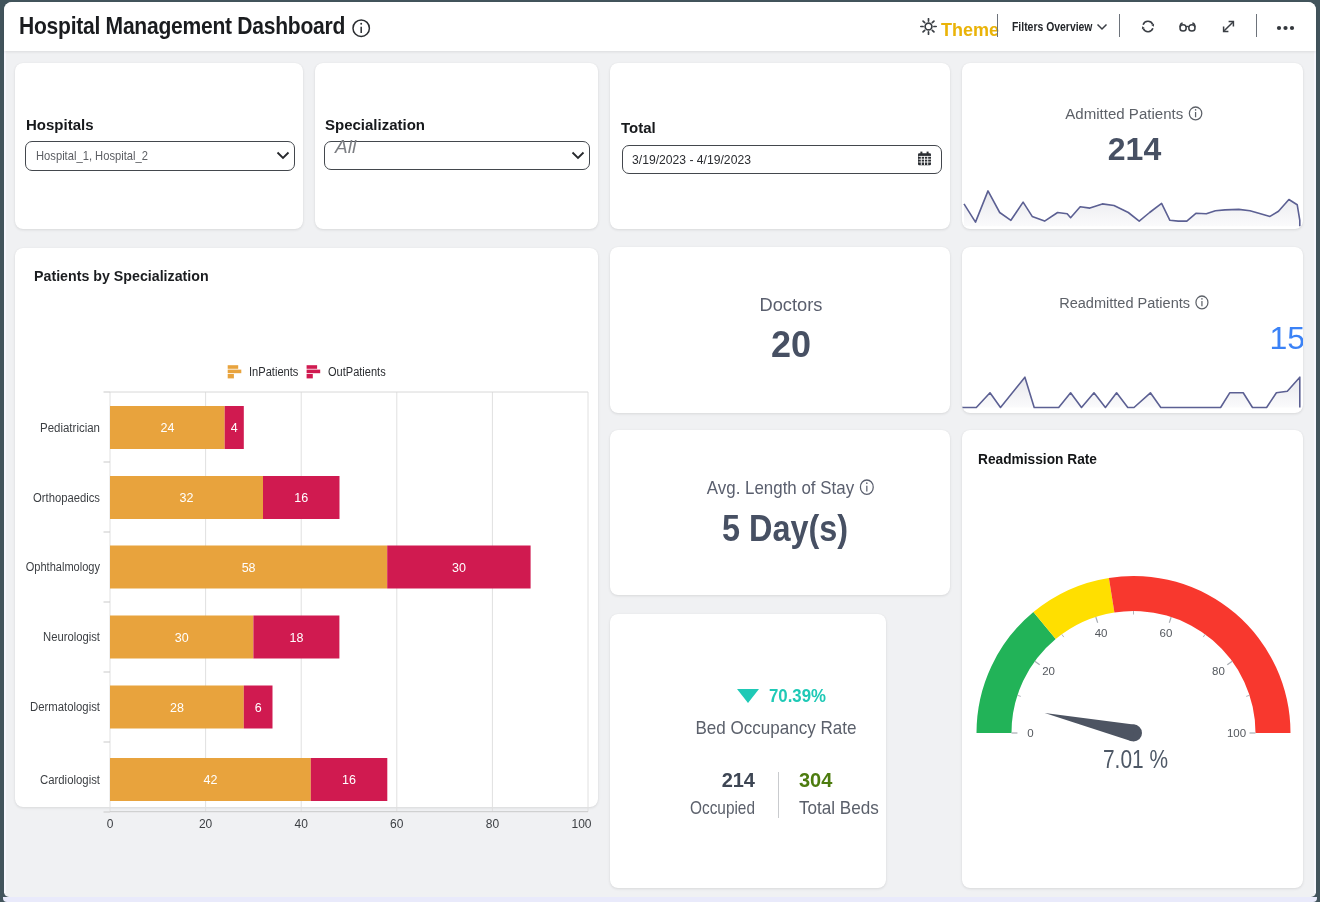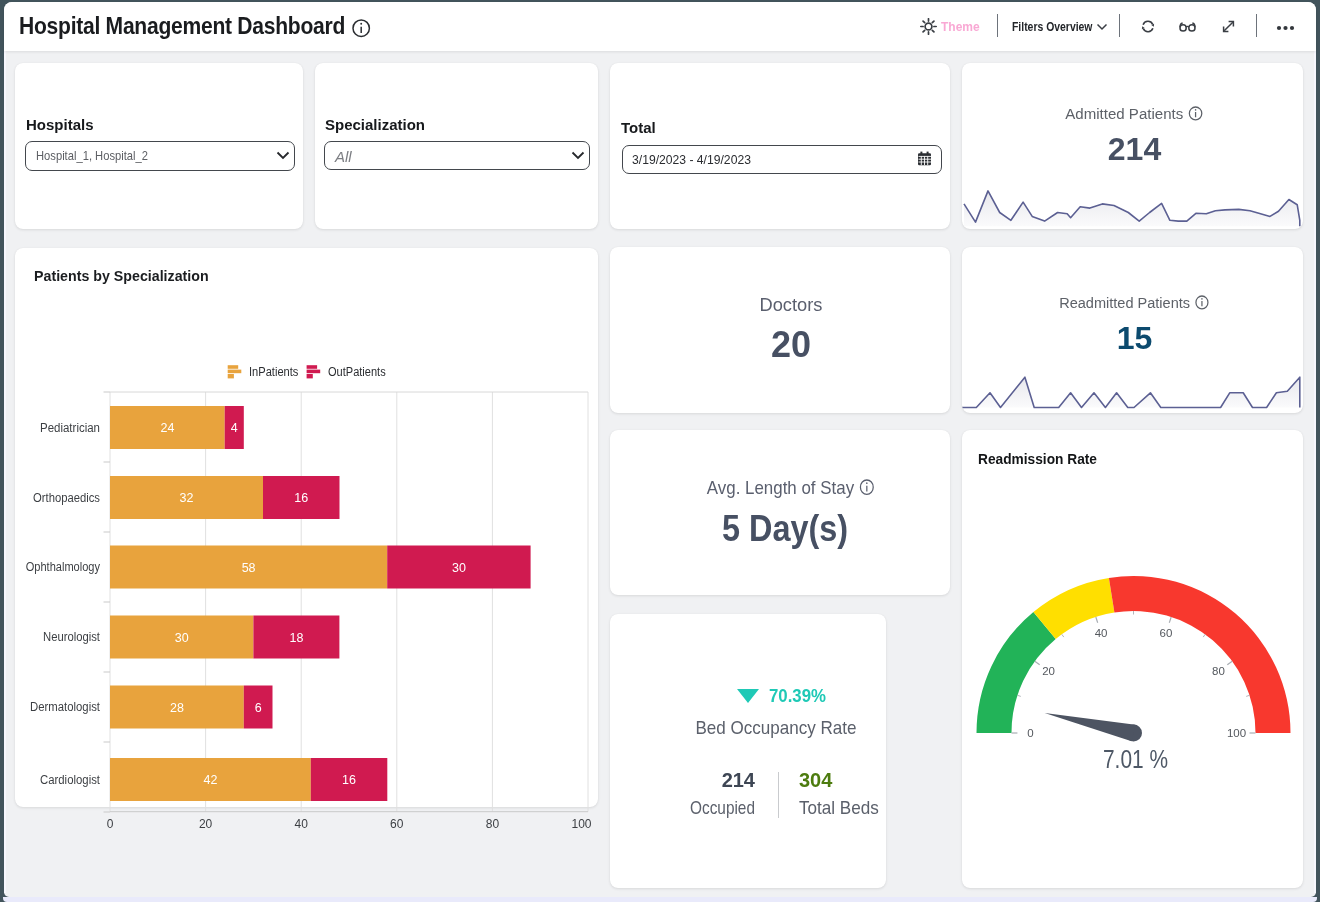--- a/index.html
+++ b/index.html
@@ -25,21 +25,21 @@
     <line x1="8.5" y1="0.8" x2="8.5" y2="3.1"></line>
       <line x1="8.5" y1="13.9" x2="8.5" y2="16.2"></line>
     <line x1="0.8" y1="8.5" x2="3.1" y2="8.5"></line>
       <line x1="13.9" y1="8.5" x2="16.2" y2="8.5"></line>
     <line x1="3.05" y1="3.05" x2="4.7" y2="4.7"></line>
       <line x1="12.3" y1="12.3" x2="13.95" y2="13.95"></line>
     <line x1="3.05" y1="13.95" x2="4.7" y2="12.3"></line>
       <line x1="12.3" y1="4.7" x2="13.95" y2="3.05"></line>
   </g>
 </svg>
-<div class="abs" style="left:941px;top:20px;font-size:12px;font-weight:bold;color:#f9a8d4">Theme</div>
+<div class="abs" style="left:941px;top:20px;font-size:18px;font-weight:bold;color:#eab308">Theme</div>
 <div class="abs" style="left:997px;top:14px;width:1.4px;height:23px;background:#6d737b"></div>
 <div class="abs" style="left:1012px;top:20px;font-size:12px;font-weight:bold;color:#23262a;white-space:nowrap;transform:scaleX(0.868);transform-origin:left center">Filters Overview</div>
 <svg class="abs" style="left:1096px;top:23px" width="12" height="8" viewBox="0 0 12 8">
     <polyline points="1.5,1.5 6,6 10.5,1.5" fill="none" stroke="#3a3e44" stroke-width="1.5"></polyline>
   </svg>
 <div class="abs" style="left:1119px;top:14px;width:1.4px;height:23px;background:#6d737b"></div>
 
 <svg class="abs" style="left:1141px;top:20px" width="14" height="13" viewBox="0 0 14 13">
   <path d="M2.11 4.72 A5.2 5.2 0 0 1 11.71 4.30" fill="none" stroke="#3a3e44" stroke-width="1.6"></path>
   <path d="M11.89 8.28 A5.2 5.2 0 0 1 2.29 8.70" fill="none" stroke="#3a3e44" stroke-width="1.6"></path>
@@ -71,21 +71,21 @@
 <div class="abs" style="left:26px;top:116px;font-size:15px;font-weight:bold;color:#17191c">Hospitals</div>
 <div class="abs" style="left:25px;top:141px;width:270px;height:30px;border:1.6px solid #43474d;border-radius:7px;background:#fff"></div>
 <div class="abs" style="left:36px;top:148px;font-size:13.5px;color:#5c5e63;white-space:nowrap;transform:scaleX(0.829);transform-origin:left center">Hospital_1, Hospital_2</div>
 <svg class="abs" style="left:276px;top:151px" width="14" height="9" viewBox="0 0 14 9">
     <polyline points="1.5,1.5 7,7 12.5,1.5" fill="none" stroke="#26282c" stroke-width="1.8"></polyline>
   </svg>
 
 <div class="card" style="left:315px;top:63px;width:283px;height:166px"></div>
 <div class="abs" style="left:325px;top:116px;font-size:15px;font-weight:bold;color:#17191c">Specialization</div>
 <div class="abs" style="left:324px;top:141px;width:266px;height:29px;border:1.6px solid #43474d;border-radius:7px;background:#fff"></div>
-<div class="abs" style="left:335px;top:148px;font-size:15px;font-style:italic;color:#7c7e83">All</div>
+<div class="abs" style="left:335px;top:136px;font-size:19px;font-style:italic;color:#7c7e83">All</div>
 <svg class="abs" style="left:571px;top:151px" width="14" height="9" viewBox="0 0 14 9">
     <polyline points="1.5,1.5 7,7 12.5,1.5" fill="none" stroke="#26282c" stroke-width="1.8"></polyline>
   </svg>
 
 <div class="card" style="left:610px;top:63px;width:340px;height:166px"></div>
 <div class="abs" style="left:621px;top:119px;font-size:15px;font-weight:bold;color:#17191c">Total</div>
 <div class="abs" style="left:622px;top:145px;width:320px;height:29px;border:1.6px solid #43474d;border-radius:7px;background:#fff"></div>
 <div class="abs" style="left:632px;top:152px;font-size:13.5px;color:#2a2c30;white-space:nowrap;transform:scaleX(0.90);transform-origin:left center">3/19/2023 - 4/19/2023</div>
 <svg class="abs" style="left:917px;top:151px" width="15" height="15" viewBox="0 0 15 15">
   <rect x="1" y="2.2" width="13" height="12" rx="1.2" fill="#2b2e33"></rect>
@@ -124,21 +124,21 @@
   <div class="abs" style="left:11px;top:47px;width:100%;text-align:center;font-size:19px;color:#5a5f6e;transform:scaleX(0.962);transform-origin:center">Doctors</div>
   <div class="abs" style="left:11px;top:77px;width:100%;text-align:center;font-size:36px;font-weight:bold;color:#475063">20</div>
 </div>
 
 <div class="card" style="left:962px;top:247px;width:341px;height:166px;overflow:hidden">
   <div class="abs" style="left:2px;top:47px;width:100%;text-align:center;font-size:15.5px;color:#5d6168;transform:scaleX(0.938);transform-origin:center">Readmitted Patients <svg width="16.8" height="16.8" viewBox="0 0 16.8 16.8" style="vertical-align:-3px">
         <circle cx="8.4" cy="8.4" r="6.4" fill="none" stroke="#5d6168" stroke-width="1.3"></circle>
         <line x1="8.4" y1="7.0" x2="8.4" y2="12.2" stroke="#5d6168" stroke-width="1.3"></line>
         <circle cx="8.4" cy="4.9" r="0.81" fill="#5d6168"></circle>
       </svg></div>
-  <div class="abs" style="left:2px;top:72.5px;width:100%;text-align:center;font-size:32px;font-weight:bold;color:#0c4a6e">15</div>
+  <div class="abs" style="left:2px;top:72.5px;width:100%;text-align:right;font-size:32px;font-weight:normal;color:#3b82f6">15</div>
   <svg class="abs" style="left:0;top:0" width="341" height="166" viewBox="0 0 341 166">
     <polygon points="0.0,160.5 14.3,160.5 28.0,145.8 38.5,160.5 62.9,130.2 72.2,160.5 96.7,160.5 108.6,145.8 119.5,160.5 132.0,145.8 143.4,160.5 154.6,145.8 165.8,160.5 172.0,160.5 188.4,145.8 198.8,160.5 258.6,160.5 267.7,145.8 281.2,145.8 290.5,160.5 304.6,160.5 314.4,145.8 325.3,144.2 337.8,130.2 337.8,160.5 337.8,160.5 0.0,160.5" fill="url(#sgrad)"></polygon>
       <polyline points="0.0,160.5 14.3,160.5 28.0,145.8 38.5,160.5 62.9,130.2 72.2,160.5 96.7,160.5 108.6,145.8 119.5,160.5 132.0,145.8 143.4,160.5 154.6,145.8 165.8,160.5 172.0,160.5 188.4,145.8 198.8,160.5 258.6,160.5 267.7,145.8 281.2,145.8 290.5,160.5 304.6,160.5 314.4,145.8 325.3,144.2 337.8,130.2 337.8,160.5" fill="none" stroke="#5c6093" stroke-width="1.6" stroke-linejoin="round"></polyline>
   </svg>
 </div>
 
 <div class="card" style="left:610px;top:429.5px;width:340px;height:165.5px">
   <div class="abs" style="left:11px;top:47px;width:100%;text-align:center;font-size:19px;color:#5a5f6e;transform:scaleX(0.89);transform-origin:center">Avg. Length of Stay <svg width="18.4" height="18.4" viewBox="0 0 18.4 18.4" style="vertical-align:-3px">
         <circle cx="9.2" cy="9.2" r="7.2" fill="none" stroke="#5a5f6e" stroke-width="1.4"></circle>
         <line x1="9.2" y1="7.8" x2="9.2" y2="13.5" stroke="#5a5f6e" stroke-width="1.4"></line>

